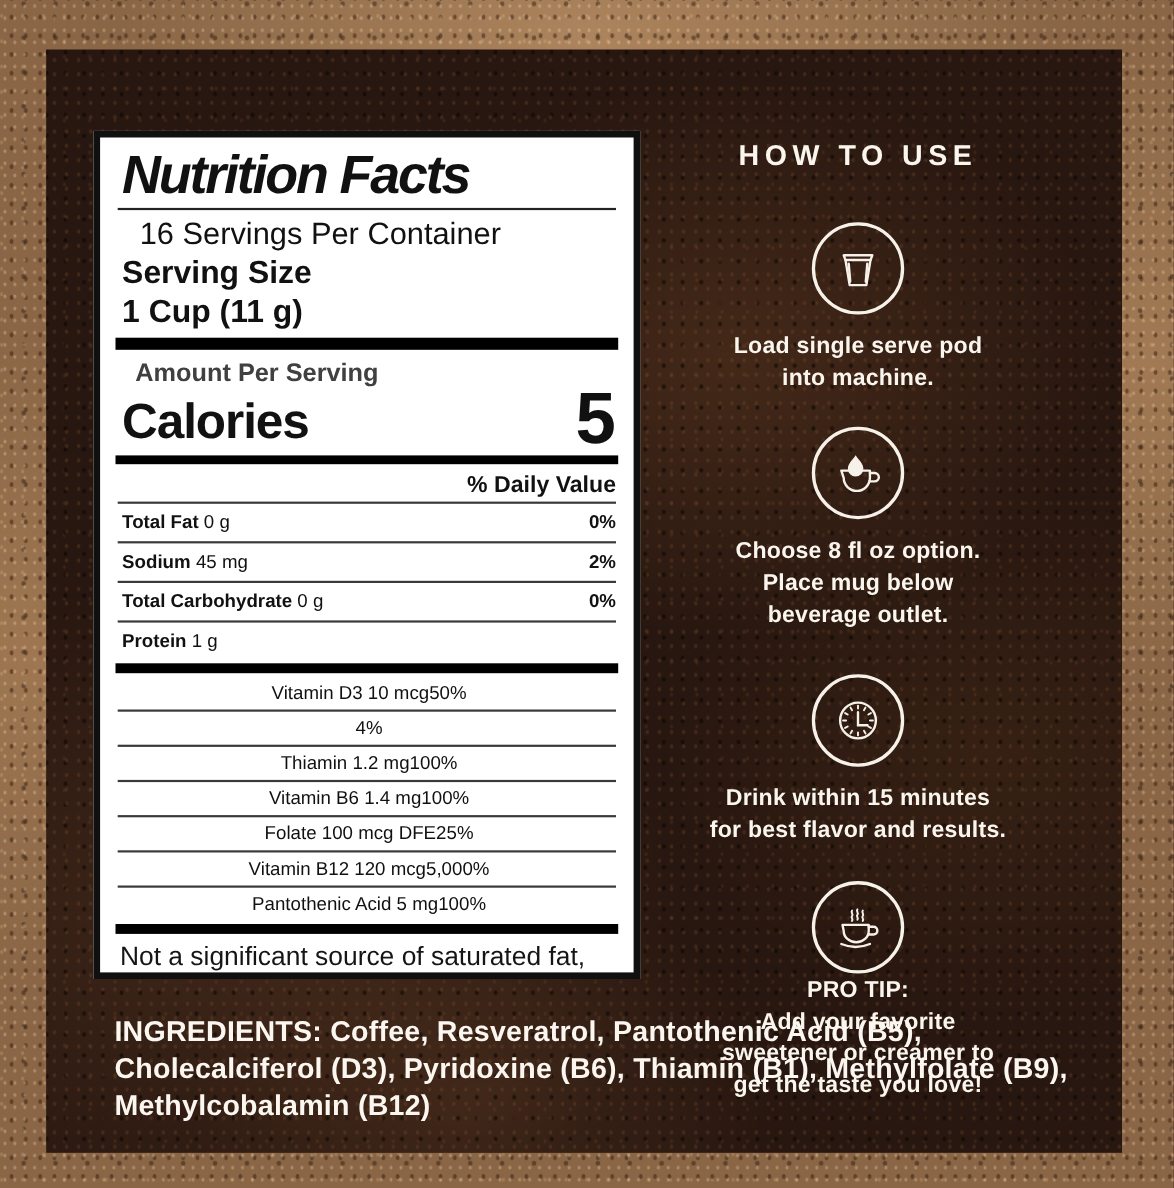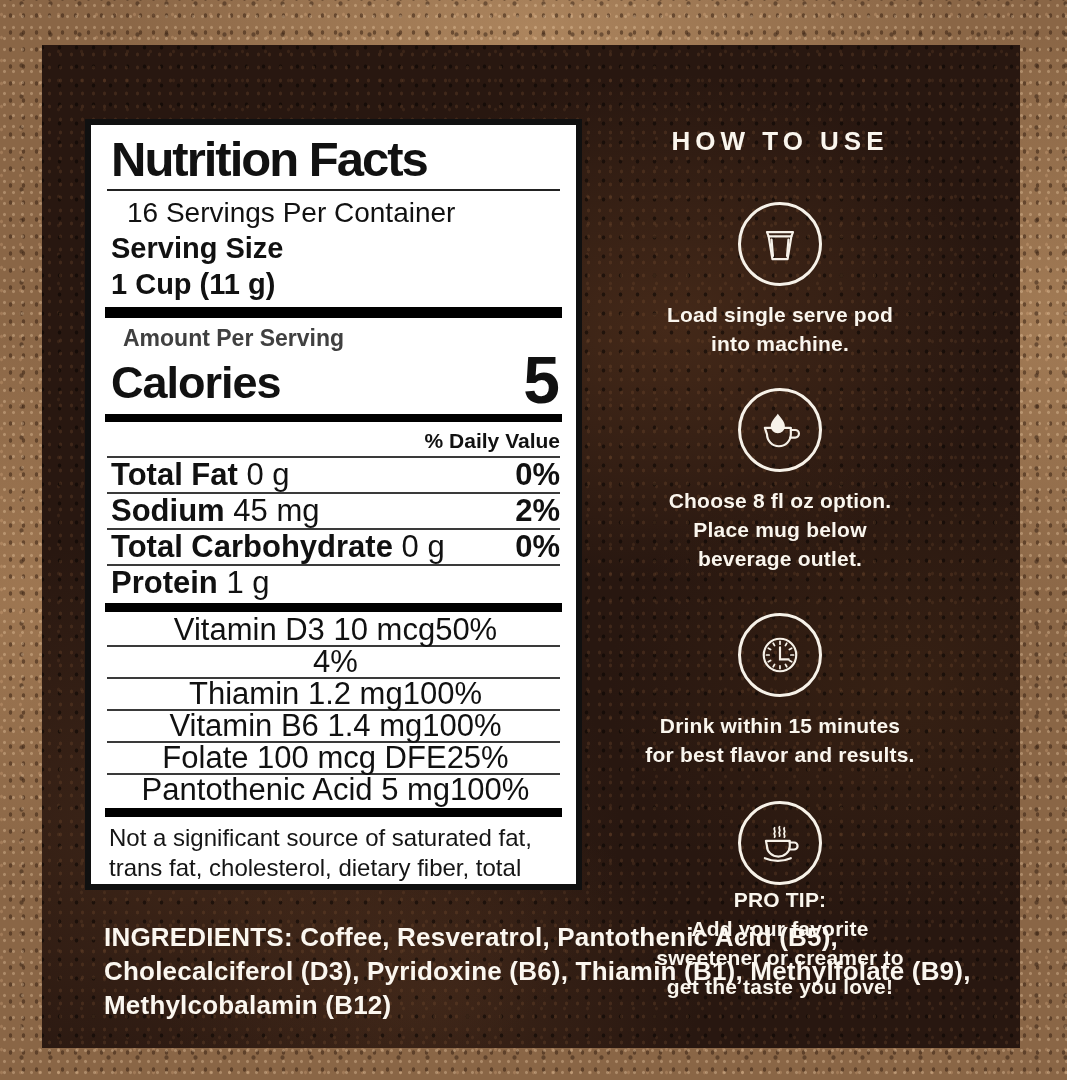--- a/index.html
+++ b/index.html
@@ -32,34 +32,34 @@
     background-size:11px 13px,17px 19px,23px 29px,100% 100%,100% 100%,100% 100%,100% 100%;
     background-position:2px 3px,9px 12px,5px 21px,0 0,0 0,0 0,0 0;
   }
 
   
   .nlabel{
     position:absolute;left:85px;top:119px;width:497px;height:771px;
     background:#ffffff;border:6px solid #101010;box-sizing:border-box;
     padding:6px 14px 0 14px;color:#111;overflow:hidden;
   }
-  .nf-title{font-size:49px;font-weight:bold;letter-spacing:-2px;line-height:52px;margin:2px 0 0 6px;}
+  .nf-title{font-size:49px;font-weight:bold;letter-spacing:-2px;line-height:52px;margin:2px 0 0 6px;font-style:italic;}
   .rule-thin{height:2px;background:#222;margin:4px 2px 5px 2px;}
   .servings{font-size:28px;line-height:34px;margin-left:22px;}
   .srow{display:flex;justify-content:space-between;font-size:29px;font-weight:bold;line-height:36px;margin:0 2px 0 6px;flex-direction:column;}
   .bar{background:#000;}
   .bar-lg{height:11px;margin:5px 0 6px 0;}
   .bar-md{height:8px;margin:4px 0;}
   .bar-sm{height:9px;margin:3px 0;}
   .aps{font-size:23px;font-weight:bold;color:#404040;line-height:28px;margin-left:18px;}
   .calrow{display:flex;justify-content:space-between;align-items:flex-end;margin:0 2px 6px 6px;}
   .cal-label{font-size:45px;font-weight:bold;letter-spacing:-1px;line-height:50px;}
   .cal-value{font-size:66px;font-weight:bold;line-height:56px;}
   .dvh{font-size:21px;font-weight:bold;text-align:right;line-height:30px;margin-right:2px;}
-  .nrow{display:flex;justify-content:space-between;align-items:center;font-size:31px;
+  .nrow{display:flex;justify-content:space-between;align-items:center;font-size:17px;
         border-top:2px solid #3a3a3a;margin:0 2px;padding:0 0 0 4px;}
   .nrow.macro{height:34px;}
   .nrow.micro{height:30px;justify-content:center;}
   .nrow .amt{font-weight:normal;}
   .nrow .nm-b{font-weight:bold;}
   .nrow .dv-b{font-weight:bold;}
   .nrow.first{border-top:none;}
   .footnote{font-size:24px;line-height:30px;margin:6px 2px 0 4px;color:#151515;}
 
   
@@ -133,20 +133,24 @@
     <span>Thiamin 1.2 mg</span>
     <span>100%</span>
   </div>
   <div class="nrow micro">
     <span>Vitamin B6 1.4 mg</span>
     <span>100%</span>
   </div>
   <div class="nrow micro">
     <span>Folate 100 mcg DFE</span>
     <span>25%</span>
+  </div>
+  <div class="nrow micro">
+    <span>Vitamin B12 120 mcg</span>
+    <span>5,000%</span>
   </div>
   <div class="nrow micro">
     <span>Pantothenic Acid 5 mg</span>
     <span>100%</span>
   </div>
 
   <div class="bar bar-sm"></div>
   <div class="footnote">Not a significant source of saturated fat, trans fat, cholesterol, dietary fiber, total sugars, added sugars, calcium, and iron.</div>
 </div>
 

